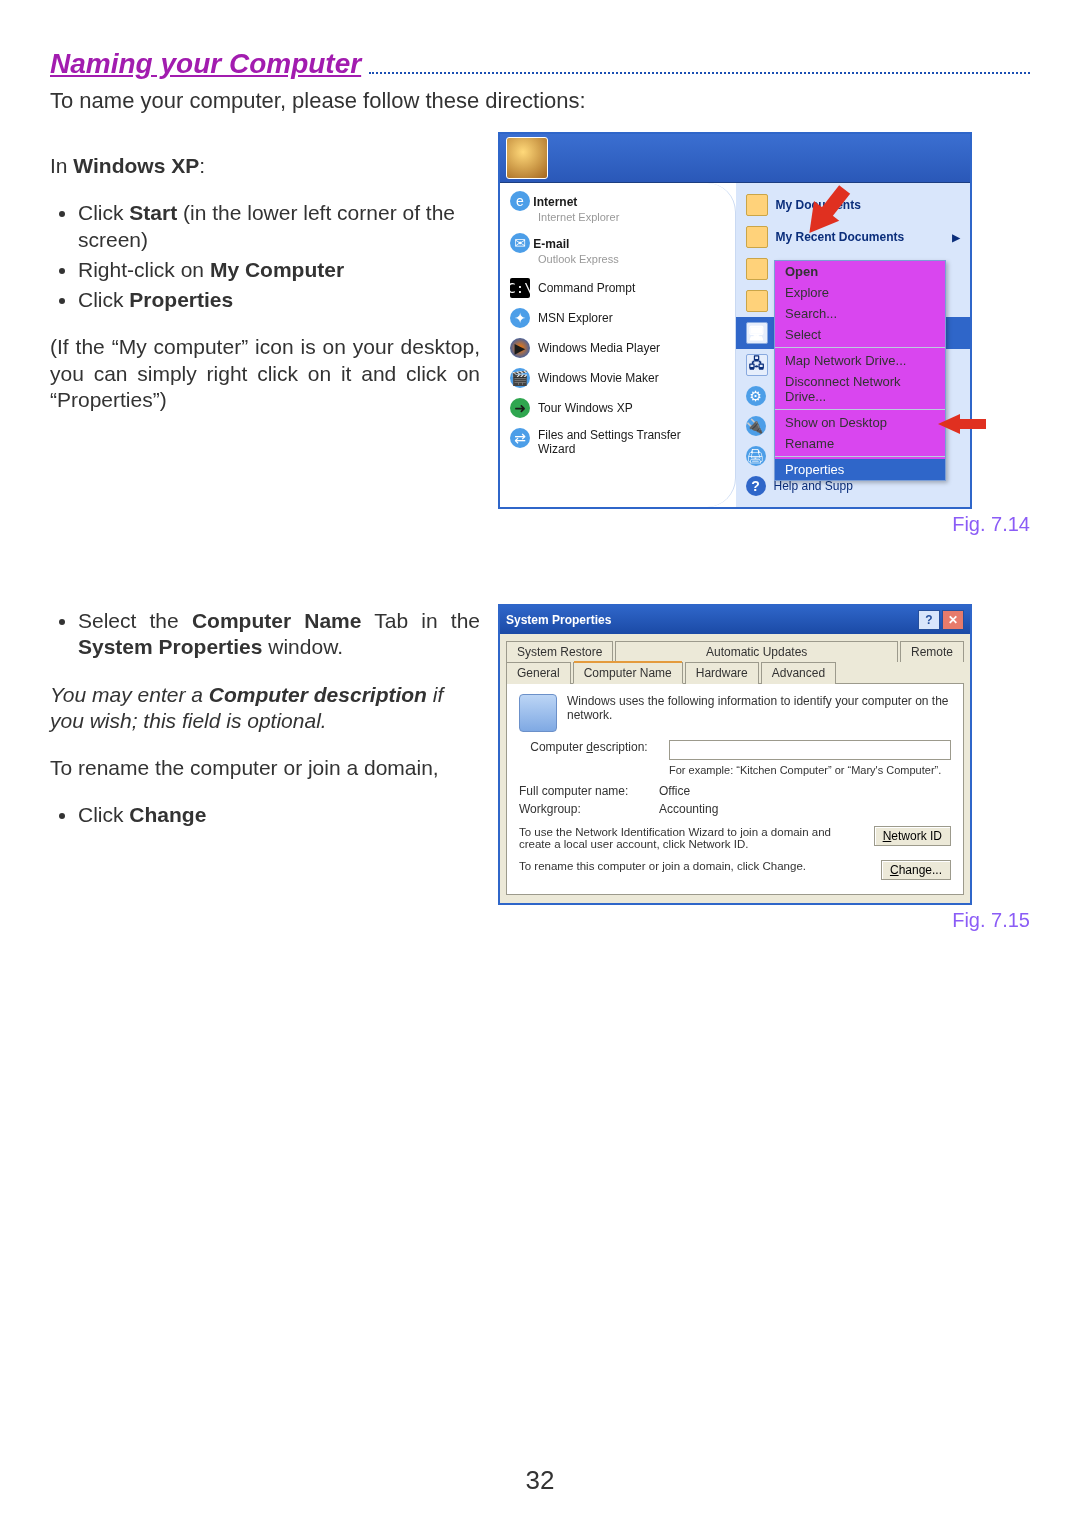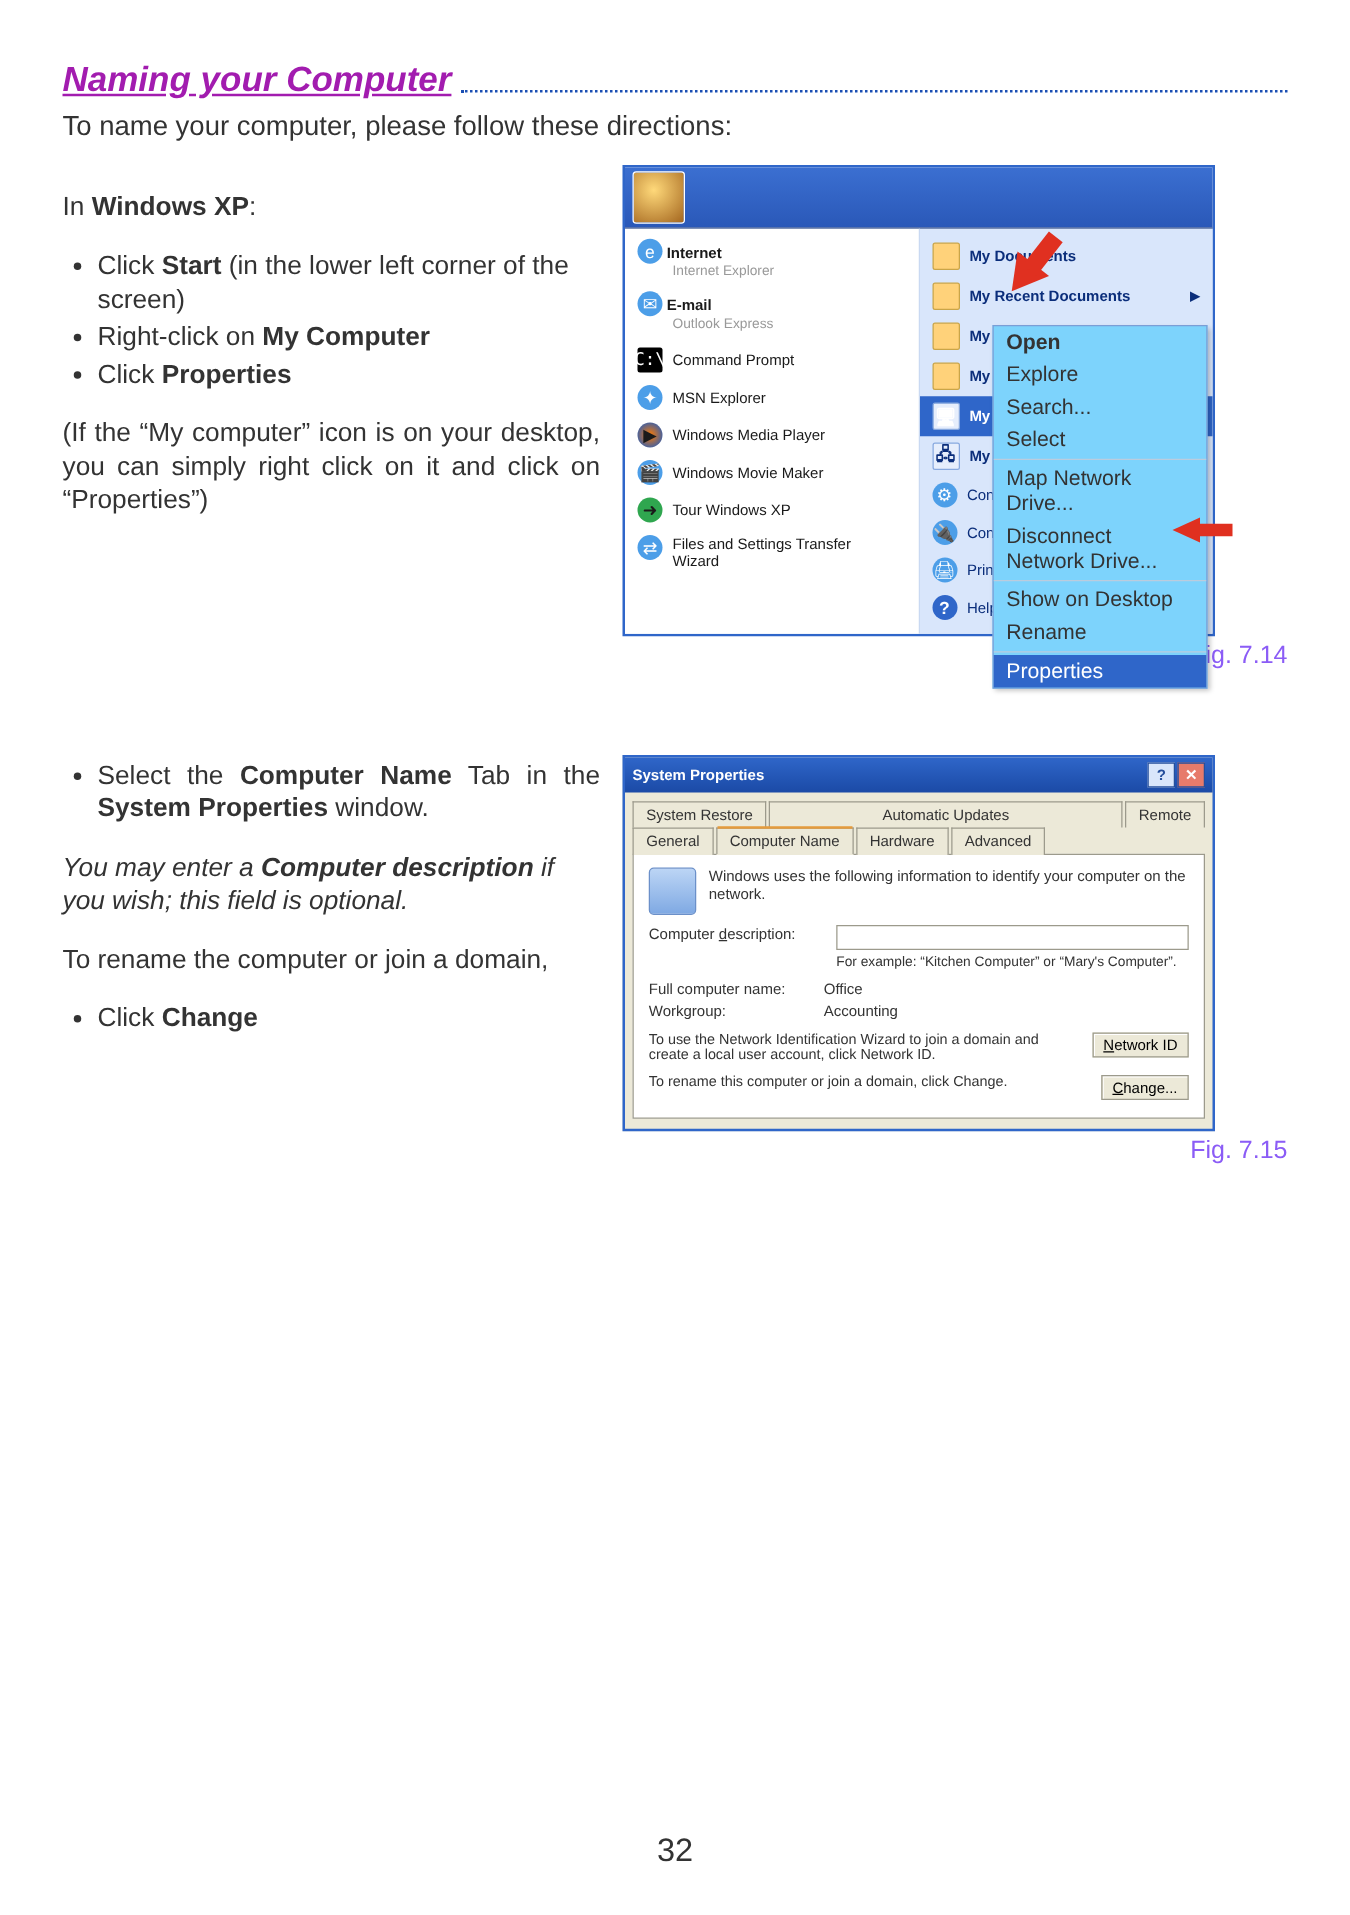--- a/index.html
+++ b/index.html
@@ -89,20 +89,21 @@
     background: radial-gradient(circle at 40% 35%, #ffd97a 0%, #a3651e 100%);
     border: 1px solid #fff;
     border-radius: 3px;
   }
   .sm-body { display: flex; }
   .sm-left {
     width: 50%;
     background: #fff;
     border-right: 1px solid #c9d9f2;
     padding: 6px 0;
+    border-radius: 29px;
   }
   .sm-right {
     width: 50%;
     background: #d9e6fb;
     padding: 6px 0;
     position: relative;
   }
   .sm-item {
     display: flex;
     align-items: center;
@@ -129,27 +130,26 @@
   .sm-ico.pc { background:#e6eefc; border:1px solid #88a9df; border-radius:2px; }
   .sm-ico.green { background:#2fa64f; border-radius:50%; }
   .sm-ico.help { background:#2f66c9; color:#fff; border-radius:50%; font-weight:bold; }
   .sm-item .arrow { margin-left:auto; font-size:10px; }
 
   .ctx-menu {
     position:absolute;
     top: 126px;
     left: 274px;
     width: 170px;
-    background:#7dd3fc;
+    background:#d946ef;
     border:1px solid #7b9ed6;
     box-shadow: 2px 2px 4px rgba(0,0,0,.25);
-    font-size:17px;
+    font-size:13px;
     font-family: Tahoma, Arial, sans-serif;
     z-index:5;
-    margin-left:20px;
   }
   .ctx-item { padding:3px 10px; }
   .ctx-item.bold { font-weight:bold; }
   .ctx-sep { border-top:1px solid #bcd; margin:2px 0; }
   .ctx-item.sel {
     background:#2f66c9; color:#fff;
   }
 
   .red-arrow {
     position:absolute;
@@ -244,21 +244,21 @@
     padding:10px 12px 14px 12px;
   }
   .sp-row{display:flex;align-items:flex-start;gap:10px;margin-bottom:8px;}
   .sp-icon{
     width:36px;height:36px;
     background:linear-gradient(#bcd5f5,#7fa9e3);
     border:1px solid #6b90c9;
     border-radius:4px;
     flex:0 0 auto;
   }
-  .sp-label{width:140px;}
+  .sp-label{width:140px;text-align:center;}
   .sp-input{
     flex:1;
     background:#fff;
     border:1px solid #9c9a8c;
     height:18px;
   }
   .sp-example{margin-left:150px;font-size:11px;color:#333;margin-top:-4px;margin-bottom:8px;}
   .sp-kv{display:flex;margin:4px 0;}
   .sp-kv .k{width:140px;}
   .sp-net-row{display:flex;align-items:flex-start;gap:8px;margin-top:10px;}

